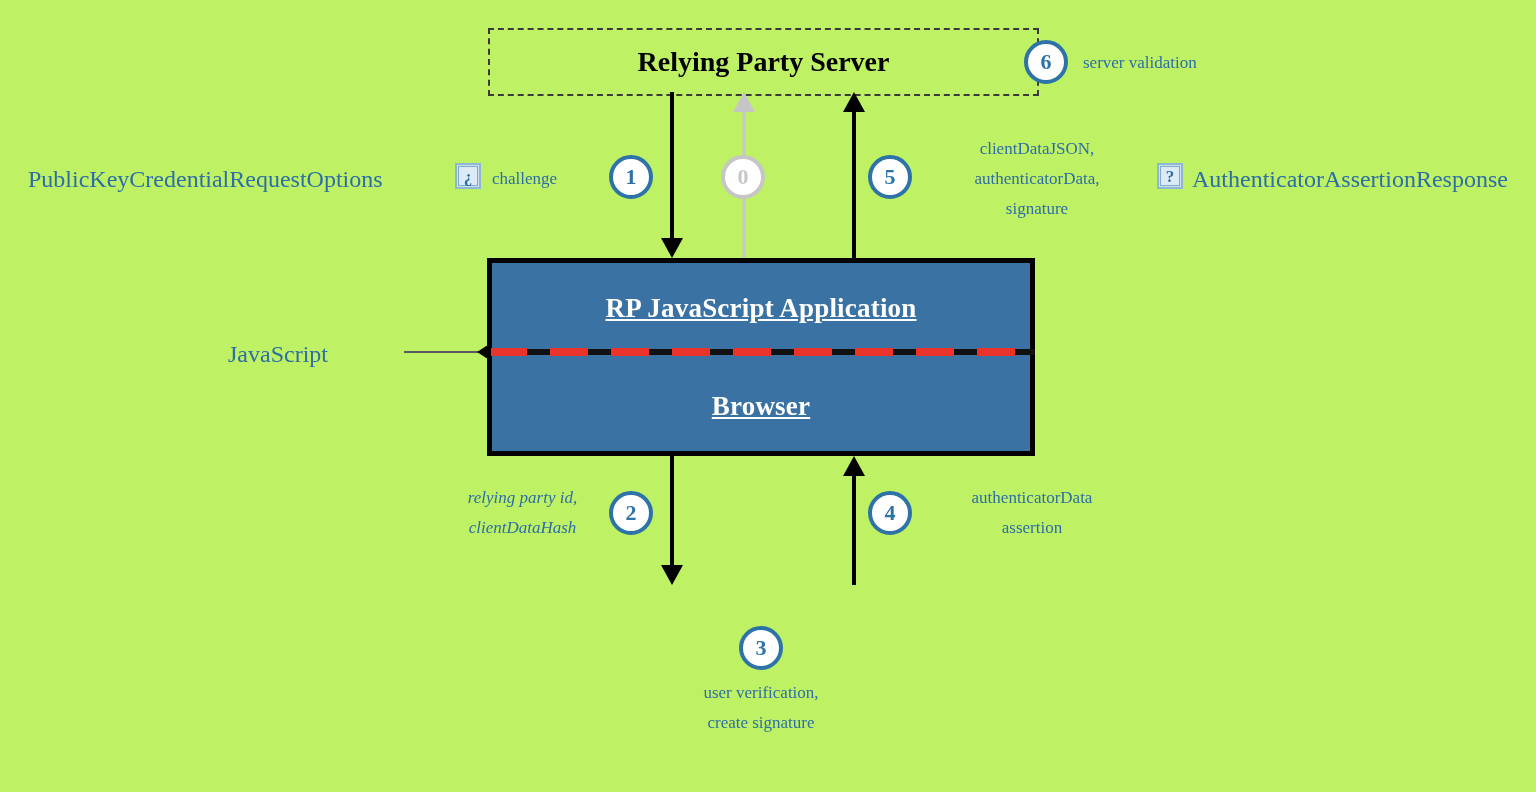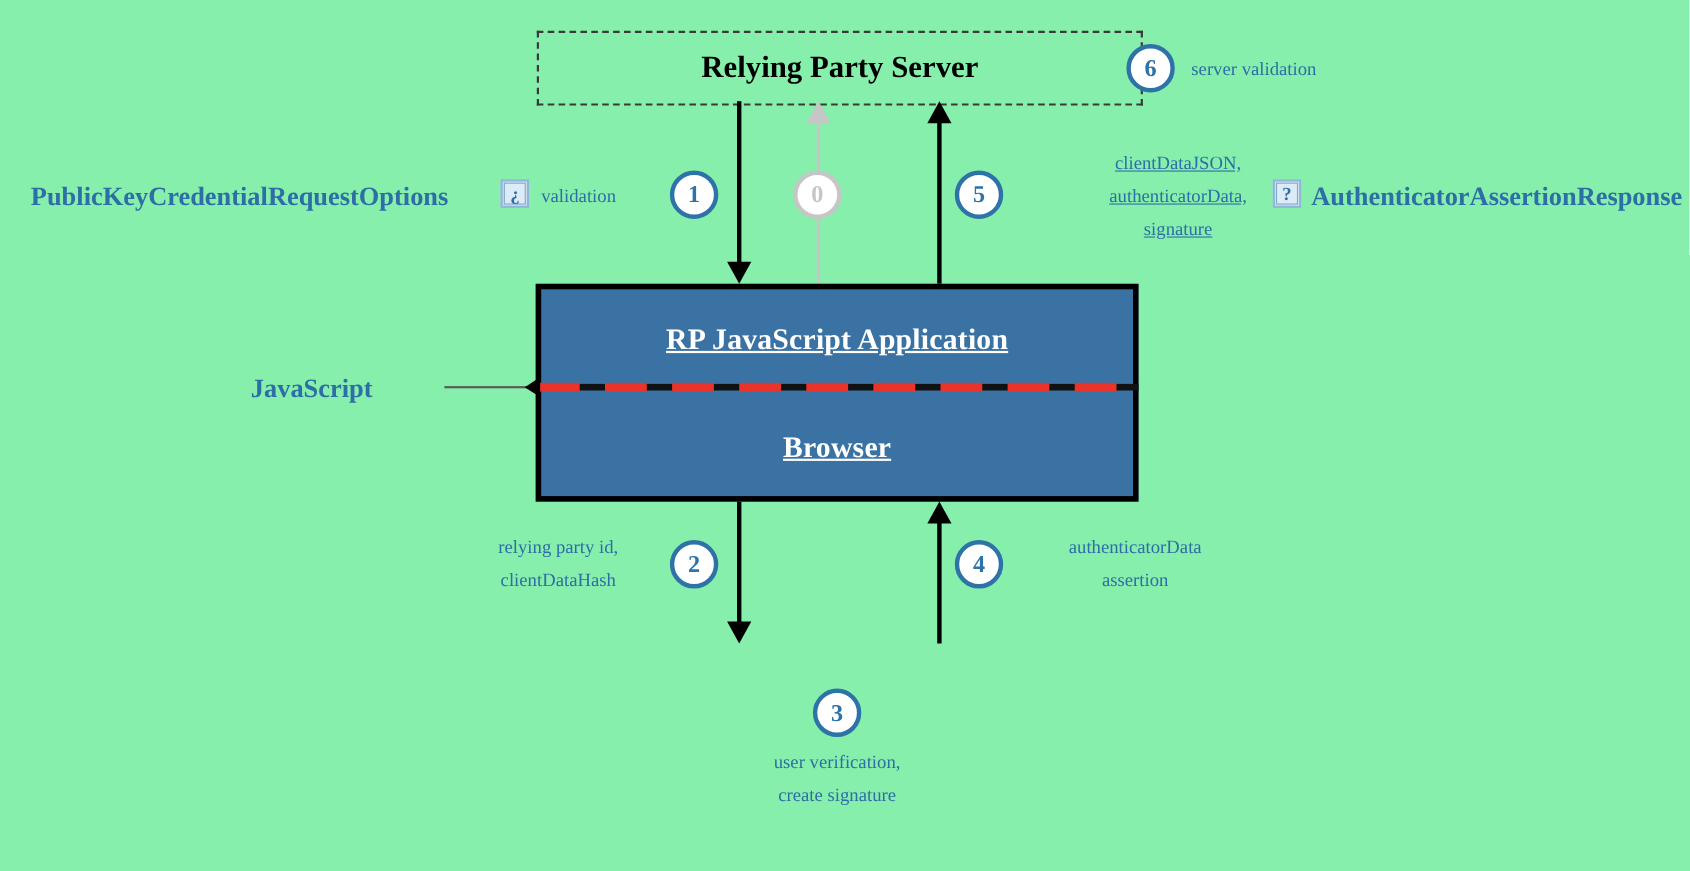--- a/index.html
+++ b/index.html
@@ -1,17 +1,17 @@
 <!DOCTYPE html>
 <html><head>
 <meta charset="utf-8">
 <style>
   html,body{margin:0;padding:0;background:#ffffff;}
   body{width:1536px;height:792px;font-family:"Liberation Serif",serif;}
-  #stage{position:relative;width:1536px;height:792px;overflow:hidden;background:#86efac;}
+  #stage{position:relative;width:1536px;height:792px;overflow:hidden;background:#bef264;}
 
   
   .dashed-box{
     position:absolute;
     border:2px dashed #3a3a3a;
     background:transparent;
     display:flex;align-items:center;justify-content:center;
   }
   .dashed-box .box-title{
     font-weight:bold;color:#000;
@@ -63,21 +63,21 @@
     box-sizing:border-box;
   }
   .badge.grey{border-color:#c6c6c6;color:#c6c6c6;}
 
   
   .lbl{
     position:absolute;color:#2e6ea6;
     font-family:"Liberation Serif",serif;font-size:17px;line-height:30px;
     white-space:pre-line;
   }
-  .lbl.bold{font-weight:bold;font-size:24px;}
+  .lbl.bold{font-weight:normal;font-size:24px;}
   .lbl.center{text-align:center;}
 
   
   .ph-icon{
     position:absolute;width:26px;height:26px;box-sizing:border-box;
     border:2px solid #8fb6d6;background:#cfe0ef;
     display:flex;align-items:center;justify-content:center;
     color:#2e6ea6;font-family:"Liberation Serif",serif;font-size:17px;font-weight:bold;
   }
   .ph-icon .inner{
@@ -112,35 +112,35 @@
   <div class="arrow up" style="left:843px;top:92px;width:22px;height:166px;">
     <div class="shaft" style="bottom:0;width:4px;height:150px;background:#000;"></div>
     <div class="head" style="border-bottom:20px solid #000;"></div>
   </div>
 
   <div class="lbl bold" style="left:28px;top:164px;">PublicKeyCredentialRequestOptions</div>
 
   <div class="ph-icon" style="left:455px;top:163px;">
     <span class="inner">¿</span>
   </div>
-  <div class="lbl" style="left:492px;top:164px;">validation</div>
+  <div class="lbl" style="left:492px;top:164px;">challenge</div>
 
   <div class="badge" style="left:609px;top:155px;">
     <span>1</span>
   </div>
 
   <div class="badge grey" style="left:721px;top:155px;">
     <span>0</span>
   </div>
 
   <div class="badge" style="left:868px;top:155px;">
     <span>5</span>
   </div>
 
-  <div class="lbl center" style="left:980px;top:134px;width:182px;text-decoration:underline;">clientDataJSON,
+  <div class="lbl center" style="left:946px;top:134px;width:182px;">clientDataJSON,
 authenticatorData,
 signature</div>
 
   <div class="ph-icon" style="left:1157px;top:163px;">
     <span class="inner">?</span>
   </div>
   <div class="lbl bold" style="left:1192px;top:164px;">AuthenticatorAssertionResponse</div>
 
   <div class="solid-box" style="left:487px;top:258px;width:548px;height:198px;">
     <div class="half" style="top:0;height:90px;">
@@ -171,21 +171,21 @@
   <div class="arrow down" style="left:661px;top:456px;width:22px;height:129px;">
     <div class="shaft" style="top:0;width:4px;height:115px;background:#000;"></div>
     <div class="head" style="border-top:20px solid #000;"></div>
   </div>
 
   <div class="arrow up" style="left:843px;top:456px;width:22px;height:129px;">
     <div class="shaft" style="bottom:0;width:4px;height:113px;background:#000;"></div>
     <div class="head" style="border-bottom:20px solid #000;"></div>
   </div>
 
-  <div class="lbl center" style="left:415px;top:483px;width:185px;">relying party id,
+  <div class="lbl center" style="left:430px;top:483px;width:185px;font-style:italic;">relying party id,
 clientDataHash</div>
 
   <div class="badge" style="left:609px;top:491px;">
     <span>2</span>
   </div>
 
   <div class="badge" style="left:868px;top:491px;">
     <span>4</span>
   </div>
 

